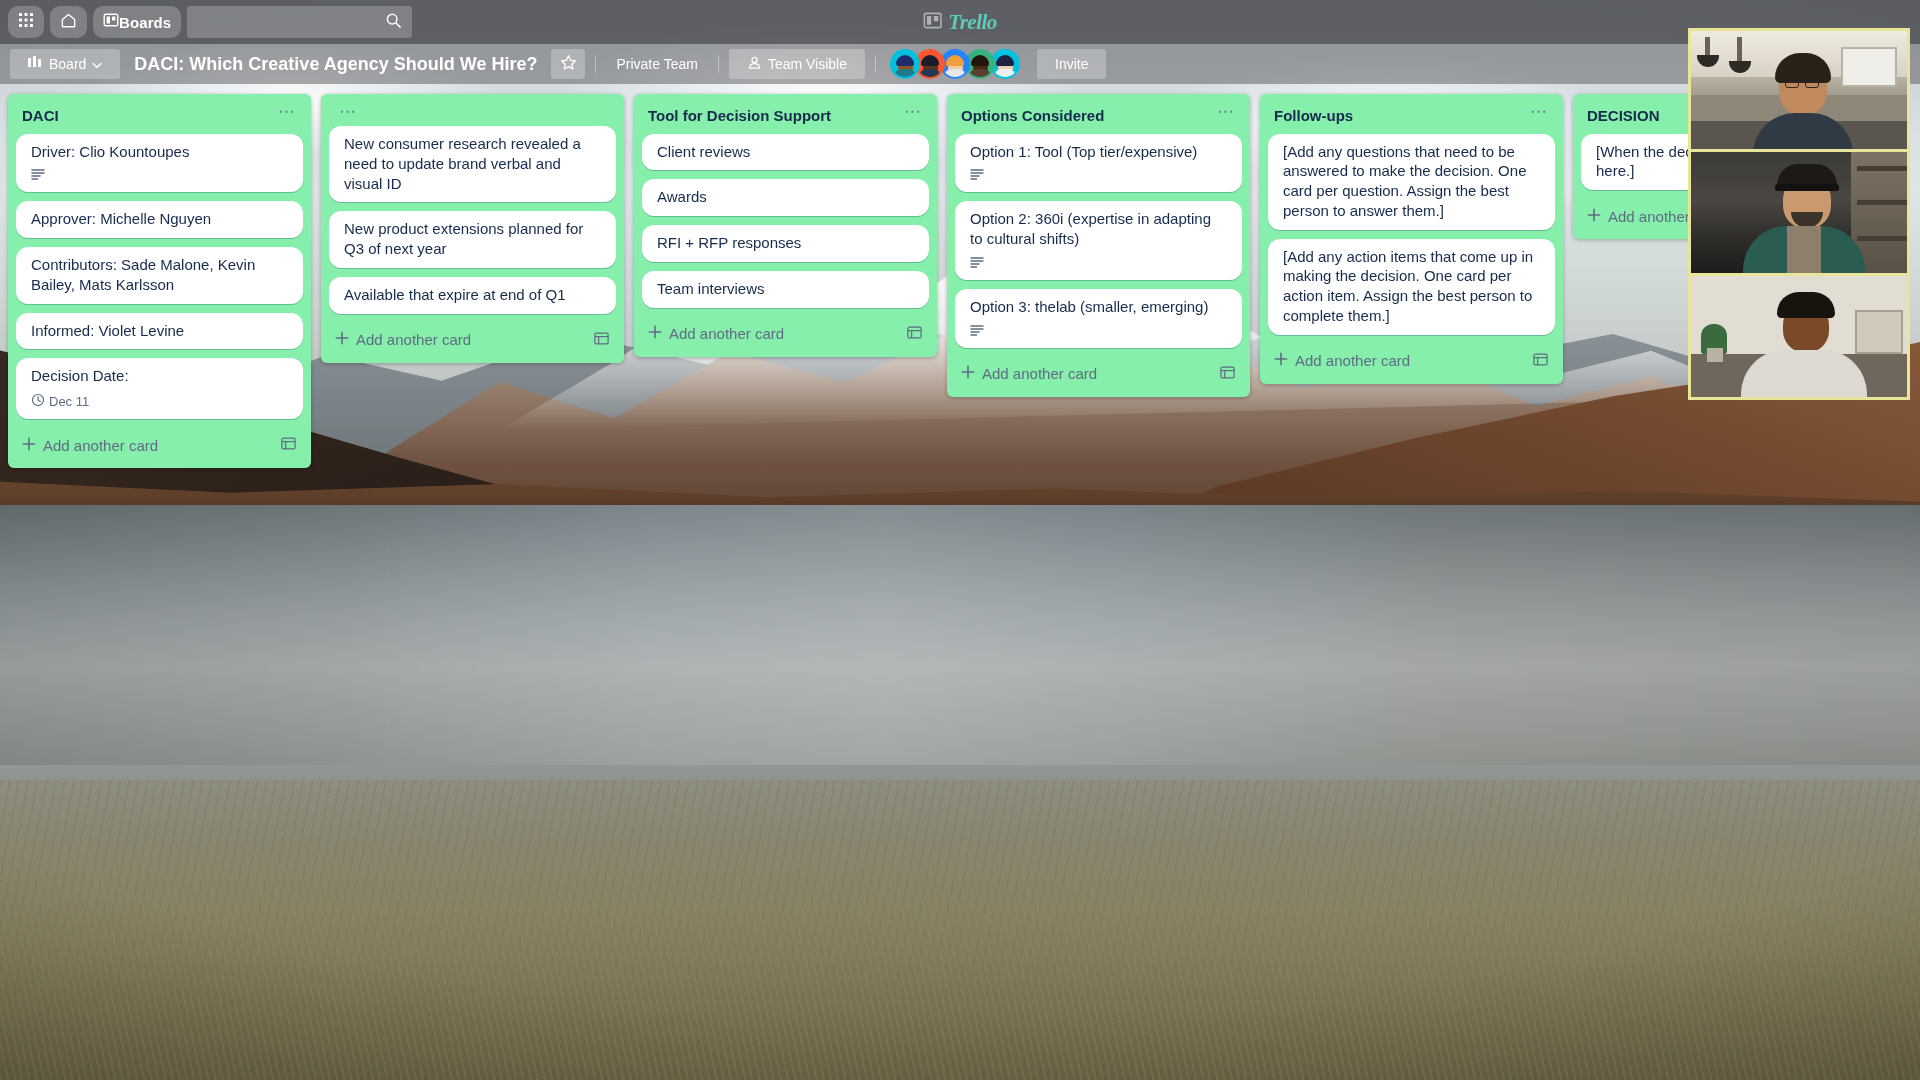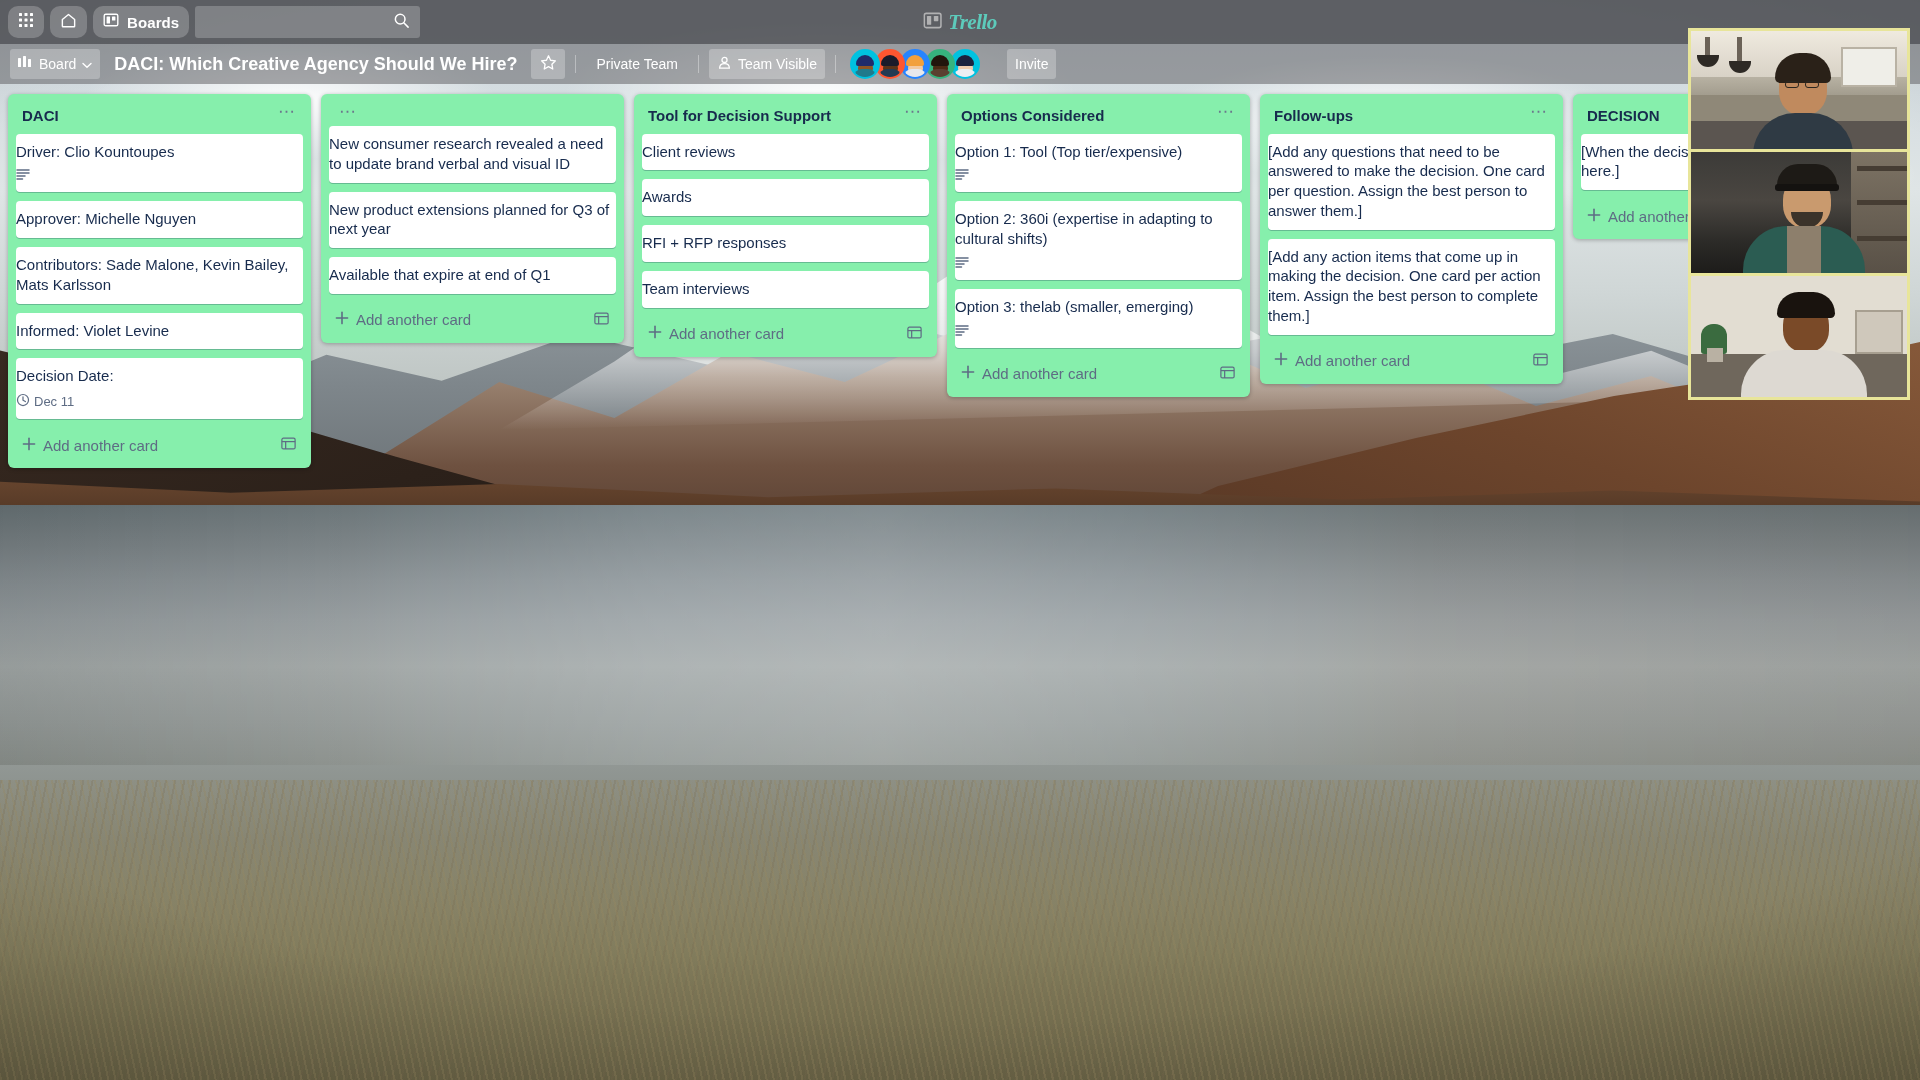--- a/index.html
+++ b/index.html
@@ -86,21 +86,21 @@
   
   #topbar {
     position: absolute; left: 0; top: 0; width: 1920px; height: 44px; z-index: 40;
     background: rgba(75,76,80,.86);
     display: flex; align-items: center; padding: 0 8px; gap: 6px;
   }
   .tb-btn {
     height: 32px; min-width: 32px; border-radius: 10px;
     background: rgba(255,255,255,.22);
     display: flex; align-items: center; justify-content: center;
-    gap: 8px; padding: 0 10px; color: #fff; cursor: pointer;
+    padding: 0 10px; color: #fff; cursor: pointer;
   }
   .tb-btn .lbl { font-size: 15px; font-weight: 700; letter-spacing: .1px; }
   .tb-search {
     height: 32px; width: 225px; border-radius: 3px; background: rgba(255,255,255,.22);
     display: flex; align-items: center; justify-content: flex-end; padding: 0 10px; cursor: text;
   }
   .tb-search input {
     flex: 1; background: transparent; border: 0; outline: none; color: #fff; font-size: 14px;
     font-family: "Liberation Sans", sans-serif;
   }
@@ -115,21 +115,21 @@
 
   
   #boardbar {
     position: absolute; left: 0; top: 44px; width: 1920px; height: 40px; z-index: 35;
     background: rgba(100,100,104,.55);
     display: flex; align-items: center; padding: 0 10px; gap: 8px;
   }
   .bb-btn {
     height: 30px; border-radius: 3px; background: rgba(255,255,255,.26);
     color: #fff; display: flex; align-items: center; gap: 6px;
-    padding: 0 8px; font-size: 14px; cursor: pointer; white-space: nowrap;
+    padding: 0 18px; font-size: 14px; cursor: pointer; white-space: nowrap;
   }
   .bb-plain {
     height: 30px; color: #fff; display: flex; align-items: center;
     padding: 0 10px; font-size: 14px; cursor: pointer; white-space: nowrap;
   }
   #board-title {
     color: #fff; font-size: 18px; font-weight: 700; white-space: nowrap; padding: 0 6px;
   }
   .bb-div { width: 1px; height: 18px; background: rgba(255,255,255,.35); margin: 0 2px; }
   #members { display: flex; align-items: center; margin-left: 4px; }
@@ -159,22 +159,22 @@
   }
   .list-header {
     display: flex; align-items: flex-start; justify-content: space-between;
     padding: 4px 4px 8px 6px; gap: 8px;
   }
   .list-title {
     font-size: 15px; font-weight: 700; color: #172b4d; line-height: 1.3; flex: 1;
   }
   .list-menu { color: #6b778c; font-size: 17px; line-height: 12px; cursor: pointer; padding: 0 4px; }
   .card {
-    background: #fff; border-radius: 4px; box-shadow: 0 1px 0 rgba(9,30,66,.25);
-    padding: 8px 0 9px; margin-bottom: 9px; cursor: pointer;
+    background: #fff; border-radius: 12px; box-shadow: 0 1px 0 rgba(9,30,66,.25);
+    padding: 8px 15px 9px; margin-bottom: 9px; cursor: pointer;
   }
   .card-title { font-size: 15px; color: #172b4d; line-height: 1.32; }
   .badges { display: flex; align-items: flex-end; gap: 10px; margin-top: 7px; }
   .badge { display: flex; align-items: center; gap: 4px; color: #5e6c84; font-size: 13px; }
   .add-card {
     display: flex; align-items: center; justify-content: space-between;
     padding: 7px 6px 5px; color: #5e6c84; font-size: 15px; cursor: pointer;
   }
   .add-card .left { display: flex; align-items: center; gap: 7px; }
 
@@ -337,21 +337,21 @@
         <div class="av-hair" style="background:#21150c"></div>
         <div class="av-face" style="background:#4b2a14"></div>
       </div>
       <div class="avatar" style="background: rgb(0, 194, 224); z-index: 6;">
         <div class="av-body" style="background:#eceff3"></div>
         <div class="av-hair" style="background:#1c2340"></div>
         <div class="av-face" style="background:#f0cdb0"></div>
       </div>
     </div>
 
-  <div class="bb-btn" style="margin-left:24px;text-align:right;">Invite</div>
+  <div class="bb-btn" style="margin-left:14px;text-align:right;">Invite</div>
 </div>
 
 <div id="board">
     <div class="list">
       <div class="list-header">
         <div class="list-title">DACI</div>
         <div class="list-menu">⋯</div>
       </div>
       <div class="card">
         <div class="card-title">Driver: Clio Kountoupes</div>

